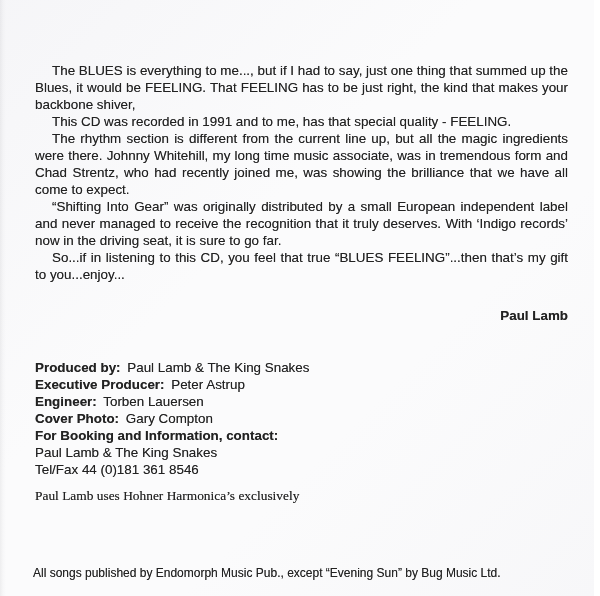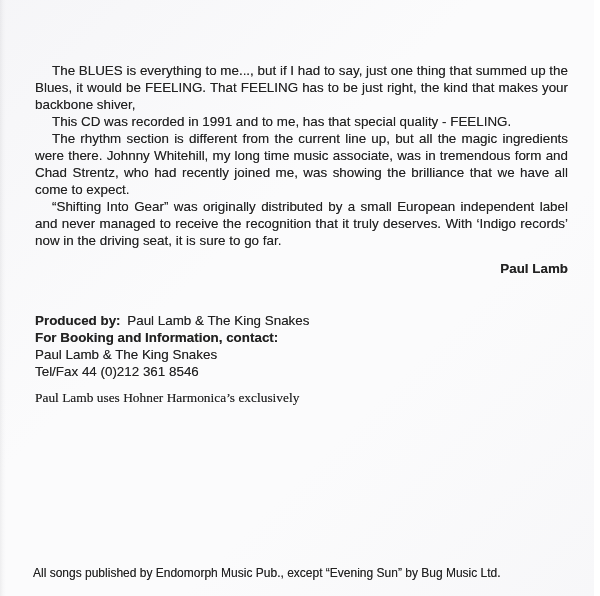--- a/index.html
+++ b/index.html
@@ -29,21 +29,21 @@
     top: 62px;
     font-size: 13.4px;
     line-height: 17px;
   }
   .paragraphs p {
     margin: 0;
     text-align: justify;
     text-indent: 17px;
   }
   .signature {
-    margin-top: 11px;
+    margin-top: 24px;
     text-align: right;
     font-weight: bold;
     line-height: 17px;
   }
   .credits {
     margin-top: 35px;
     line-height: 17px;
   }
   .credit-line b {
     font-weight: bold;
@@ -68,35 +68,48 @@
 
 <div class="scan-page">
 
   <div class="content">
 
     <div class="paragraphs">
       <p>The BLUES is everything to me..., but if I had to say, just one thing that summed up the Blues, it would be FEELING. That FEELING has to be just right, the kind that makes your backbone shiver,</p>
       <p>This CD was recorded in 1991 and to me, has that special quality - FEELING.</p>
       <p>The rhythm section is different from the current line up, but all the magic ingredients were there. Johnny Whitehill, my long time music associate, was in tremendous form and Chad Strentz, who had recently joined me, was showing the brilliance that we have all come to expect.</p>
       <p>“Shifting Into Gear” was originally distributed by a small European independent label and never managed to receive the recognition that it truly deserves. With ‘Indigo records’ now in the driving seat, it is sure to go far.</p>
+      <p>So...if in listening to this CD, you feel that true “BLUES FEELING”...then that’s my gift to you...enjoy...</p>
     </div>
 
     <div class="signature">Paul Lamb</div>
 
     <div class="credits">
       <div class="credit-line">
         <b>Produced by:</b>
         <span>Paul Lamb &amp; The King Snakes</span>
       </div>
       <div class="credit-line">
+        <b>Executive Producer:</b>
+        <span>Peter Astrup</span>
+      </div>
+      <div class="credit-line">
+        <b>Engineer:</b>
+        <span>Torben Lauersen</span>
+      </div>
+      <div class="credit-line">
+        <b>Cover Photo:</b>
+        <span>Gary Compton</span>
+      </div>
+      <div class="credit-line">
         <b>For Booking and Information, contact:</b>
         <span></span>
       </div>
       <div class="contact-line">Paul Lamb &amp; The King Snakes</div>
-      <div class="contact-line">Tel/Fax 44 (0)212 361 8546</div>
+      <div class="contact-line">Tel/Fax 44 (0)181 361 8546</div>
     </div>
 
     <div class="endorsement">Paul Lamb uses Hohner Harmonica’s exclusively</div>
 
   </div>
 
   <div class="publishing">All songs published by Endomorph Music Pub., except “Evening Sun” by Bug Music Ltd.</div>
 
 </div>
 

